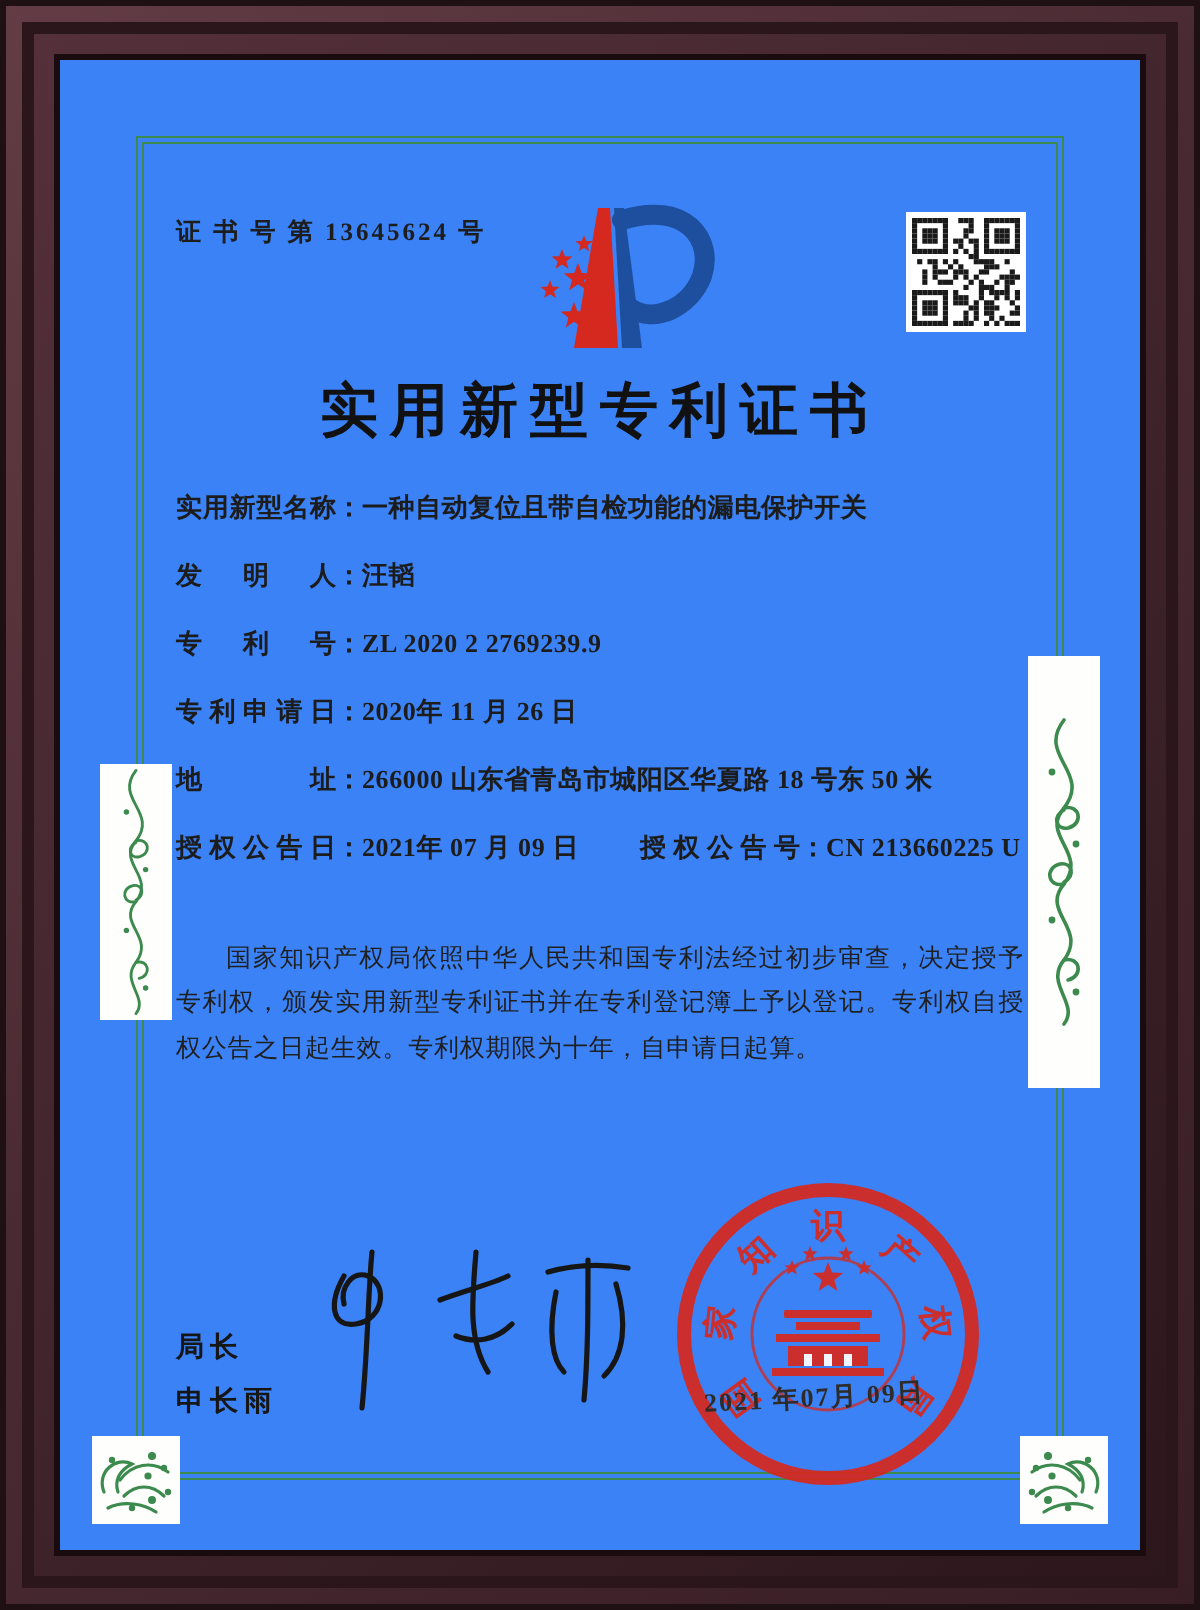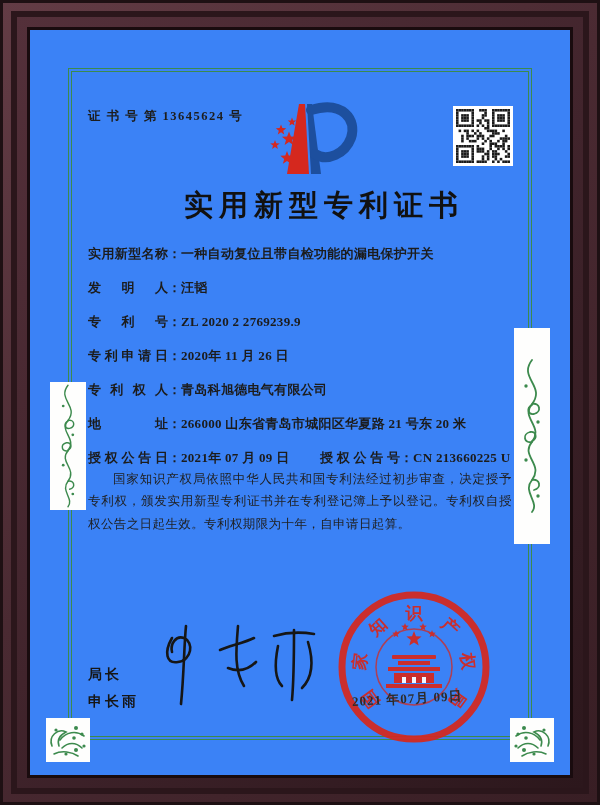--- a/index.html
+++ b/index.html
@@ -20,21 +20,21 @@
   .vine-left{left:20px;top:352px;width:36px;height:128px;}
   .vine-right{left:484px;top:298px;width:36px;height:216px;}
   .floral-bl{left:16px;top:688px;width:44px;height:44px;}
   .floral-br{left:480px;top:688px;width:44px;height:44px;}
   
   .cert-no{position:absolute;left:58px;top:78px;font-size:12.5px;font-weight:600;
     letter-spacing:1.5px;color:#1d1d1d;}
   .logo{position:absolute;left:215px;top:66px;width:115px;height:85px;}
   .qr{position:absolute;left:423px;top:76px;width:60px;height:60px;}
   .title{position:absolute;left:0;top:156px;width:100%;text-align:center;
-    font-size:29px;font-weight:700;letter-spacing:6px;color:#111;padding-left:24px;}
+    font-size:29px;font-weight:700;letter-spacing:6px;color:#111;}
   
   .fields{position:absolute;left:58px;top:214px;width:430px;display:flex;
     flex-direction:column;gap:15px;}
   .frow{height:19px;line-height:19px;font-size:13px;font-weight:600;color:#1c1c1c;
     position:relative;white-space:nowrap;}
   .f-label{display:inline-block;width:80px;text-align:justify;text-align-last:justify;vertical-align:top;}
   .f-colon{display:inline-block;vertical-align:top;}
   .f-value{letter-spacing:.3px;}
   .gpair2{position:absolute;left:232px;top:0;}
   
@@ -361,24 +361,21 @@
       <div class="frow">
         <span class="f-label">发明人</span><span class="f-colon">：</span><span class="f-value">汪韬</span>
       </div>
       <div class="frow">
         <span class="f-label">专利号</span><span class="f-colon">：</span><span class="f-value">ZL 2020 2 2769239.9</span>
       </div>
       <div class="frow">
         <span class="f-label">专利申请日</span><span class="f-colon">：</span><span class="f-value">2020年 11 月 26 日</span>
       </div>
       <div class="frow">
-        <span class="f-label">专利权人</span><span class="f-colon">：</span><span class="f-value">青岛科旭德电气有限公司</span>
-      </div>
-      <div class="frow">
-        <span class="f-label">地址</span><span class="f-colon">：</span><span class="f-value">266000 山东省青岛市城阳区华夏路 21 号东 20 米</span>
+        <span class="f-label">地址</span><span class="f-colon">：</span><span class="f-value">266000 山东省青岛市城阳区华夏路 18 号东 50 米</span>
       </div>
       <div class="frow">
         <span>
           <span class="f-label">授权公告日</span><span class="f-colon">：</span><span class="f-value">2021年 07 月 09 日</span>
         </span>
         <span class="gpair2">
           <span class="f-label">授权公告号</span><span class="f-colon">：</span><span class="f-value">CN 213660225 U</span>
         </span>
       </div>
     </div>

